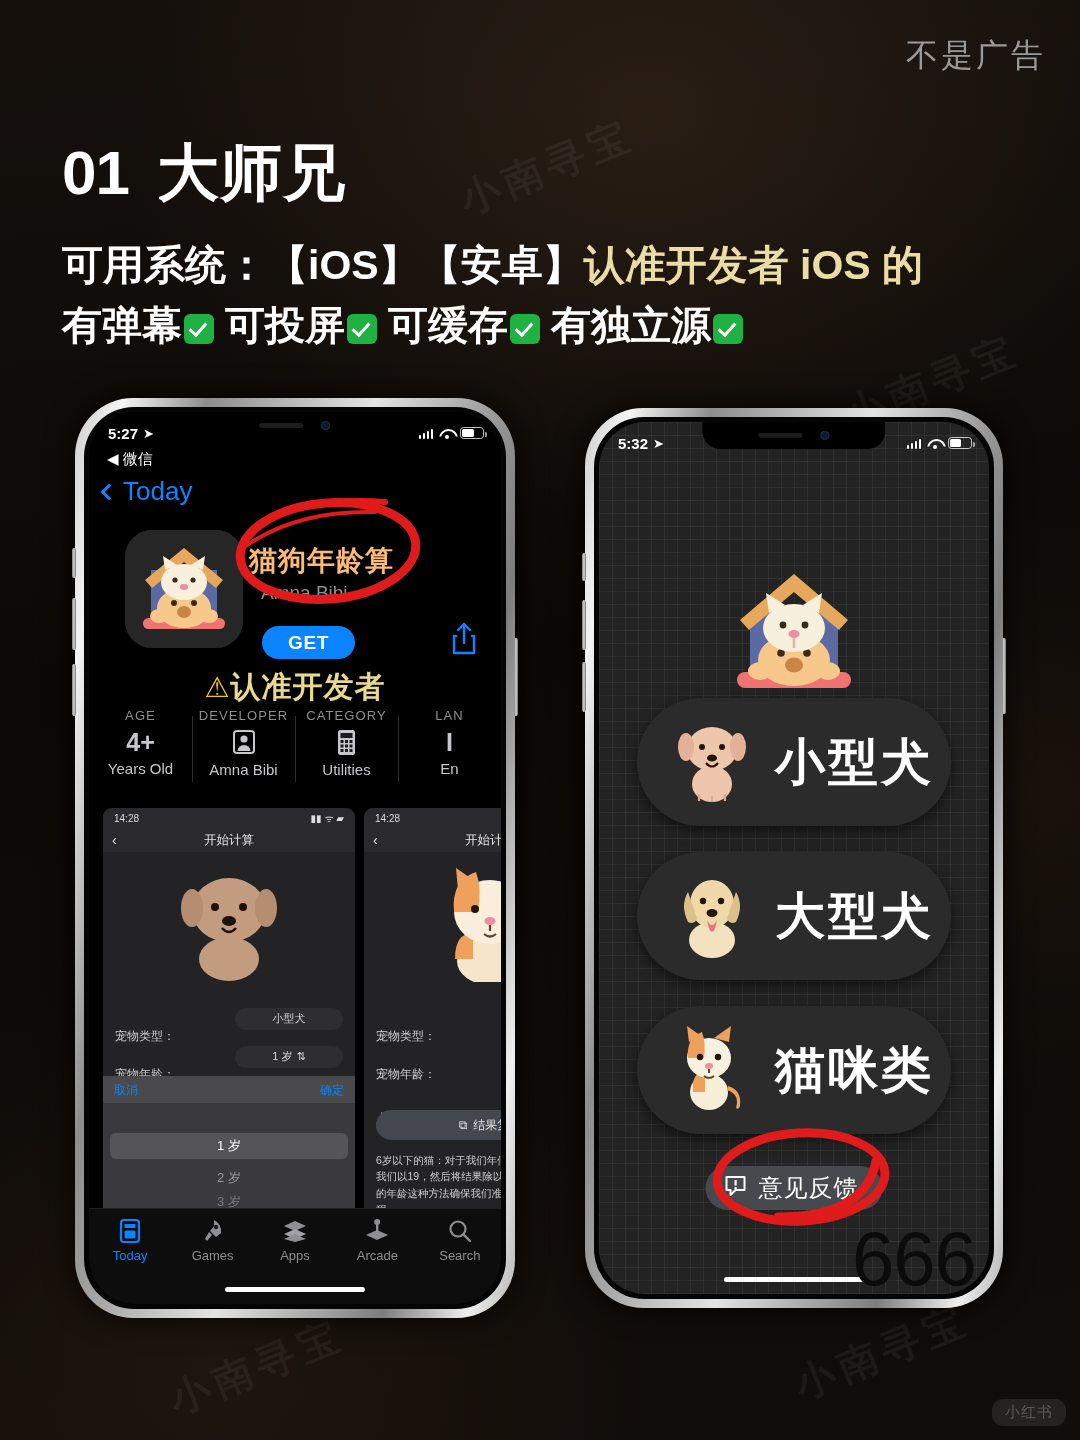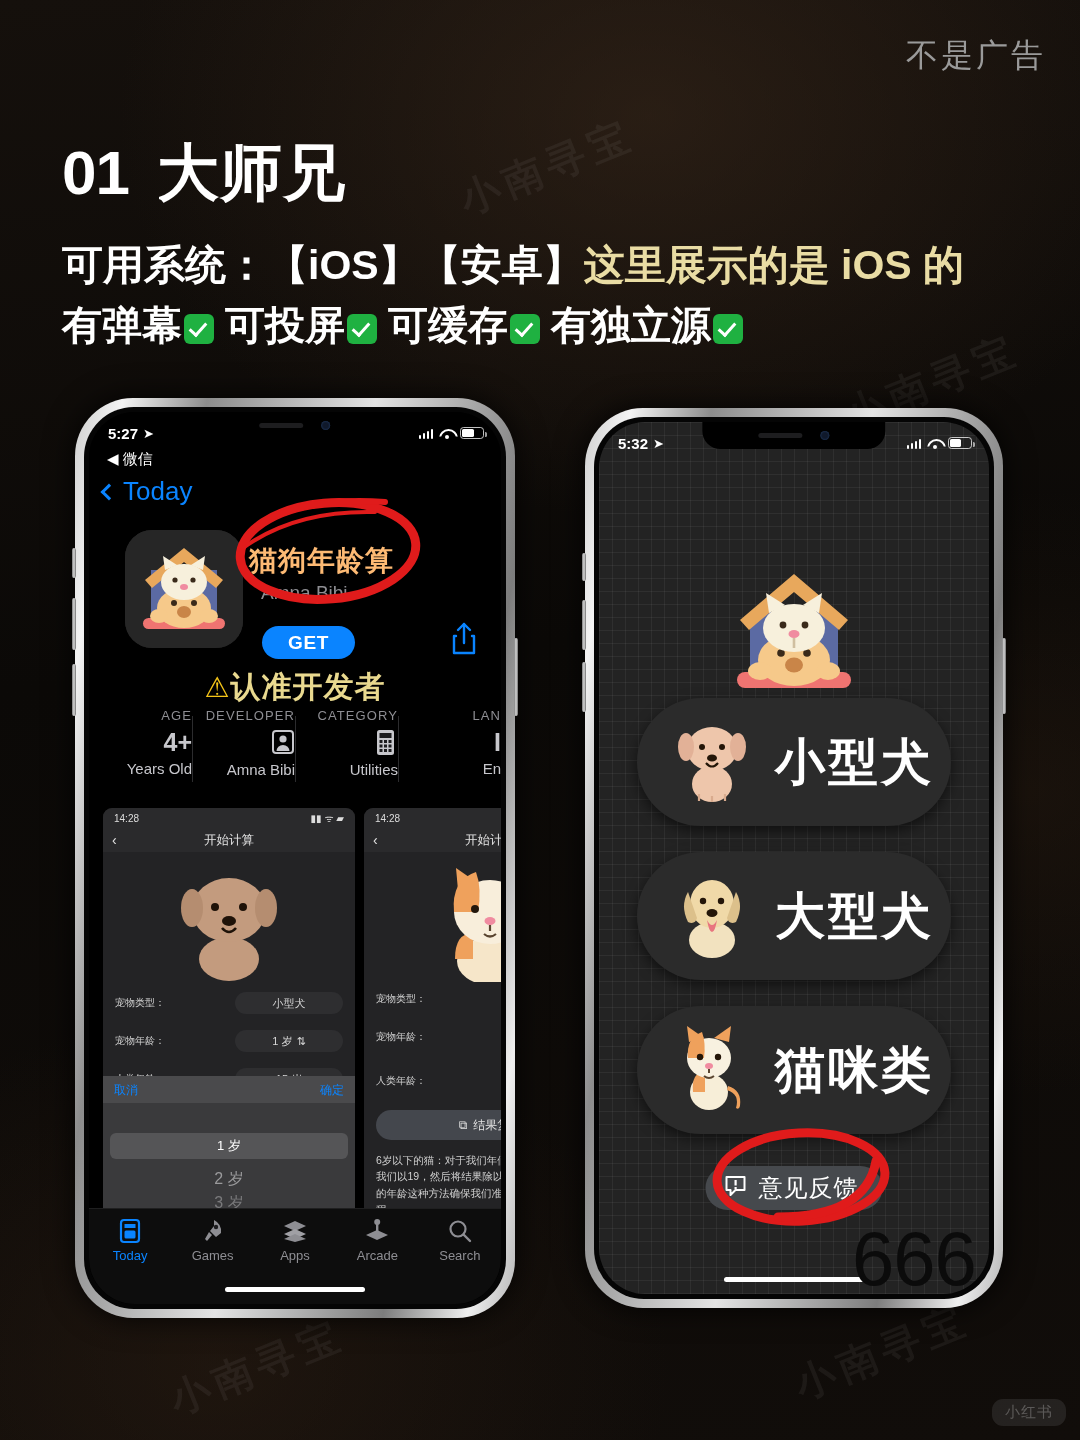--- a/index.html
+++ b/index.html
@@ -127,52 +127,52 @@
     background:#0a84ff; color:#fff; font-size:19px; font-weight:700; letter-spacing:.6px;
     display:flex; align-items:center; justify-content:center;}
   .share-ic{ position:absolute; right:24px; top:96px; width:26px; height:34px; }
   .warn-line{ position:absolute; top:255px; left:0; right:0; text-align:center;
     font-size:30px; font-weight:bold; color:#e9d98f; letter-spacing:1px;}
   .warn-line .tri{ color:#f5c518; font-size:28px; }
 
   .infobar{ position:absolute; top:292px; left:0; right:0; height:92px;
     display:flex; align-items:stretch; }
   .infocell{ flex:1; text-align:center; position:relative; padding-top:4px;
-    display:flex; flex-direction:column; align-items:flex-end; justify-content:flex-start; gap:5px;}
+    display:flex; flex-direction:column; align-items:center; justify-content:flex-start; gap:5px;}
   .infocell + .infocell::before{ content:""; position:absolute; left:0; top:12px; bottom:14px;
     width:1px; background:#2c2c2e; }
   .ic-label{ font-size:13px; color:#8e8e93; letter-spacing:1.1px; }
   .ic-val{ font-size:25px; font-weight:600; color:#c7c7cc; line-height:1; margin-top:2px;}
   .ic-sub{ font-size:15px; color:#c7c7cc; }
   .ic-glyph{ width:25px;height:27px; margin-top:1px; }
 
   .shots{ position:absolute; top:396px; left:14px; right:0; height:428px;
     display:flex; gap:9px; overflow:hidden; }
   .shot{ width:252px; flex:0 0 auto; background:#1c1c1e; border-radius:9px;
     overflow:hidden; position:relative; }
   .shot .sbar{ height:20px; display:flex; justify-content:space-between; align-items:center;
     padding:0 11px; font-size:10px; color:#ddd; background:#2a2a2c;}
   .shot .shead{ height:24px; background:#2a2a2c; display:flex; align-items:center;
     padding:0 10px; font-size:12.5px; color:#e4e4e4; position:relative; justify-content:center;}
   .shot .shead .bk{ position:absolute; left:9px; font-size:14px; }
   .shot .body{ position:absolute; top:44px; bottom:0; left:0; right:0; background:#232325; }
   .shot .pet{ position:absolute; left:50%; transform:translateX(-50%); top:12px; }
   .frow{ position:absolute; left:12px; right:12px; display:flex; align-items:center;
     justify-content:space-between; }
-  .frow .lbl{ font-size:10px; color:#cfcfcf; }
+  .frow .lbl{ font-size:12px; color:#cfcfcf;margin-top:36px; }
   .frow .pill{ width:108px; height:22px; border-radius:11px; background:#2e2e30;
     display:flex; align-items:center; justify-content:center; font-size:11px; color:#d6d6d6; gap:4px;}
   .picker{ position:absolute; left:0; right:0; bottom:0; height:160px; background:#3a3a3c;
     border-top:1px solid #4a4a4c;}
   .picker .ptop{ height:26px; display:flex; justify-content:space-between; align-items:center;
     padding:0 11px; font-size:12px; color:#0a84ff; background:#4a4a4c;}
   .picker .sel{ position:absolute; left:7px; right:7px; top:56px; height:26px;
     background:#555557; border-radius:6px; display:flex; align-items:center;
     justify-content:center; font-size:13px; color:#fff;}
-  .picker .opt{ position:absolute; left:0; right:0; text-align:center; font-size:16px; }
+  .picker .opt{ position:absolute; left:0; right:0; text-align:center; font-size:13px; }
   .copybtn{ position:absolute; left:12px; right:12px; height:30px; border-radius:15px;
     background:#44474d; display:flex; align-items:center; justify-content:center;
     gap:6px; font-size:12px; color:#e3e3e3;}
   .desc{ position:absolute; left:12px; right:6px; font-size:10.5px; line-height:1.55;
     color:#d0d0d0;}
 
   .tabbar{ position:absolute; bottom:0; left:0; right:0; height:96px; background:#0d0d0d;
     border-top:1px solid #1f1f20; display:flex; align-items:flex-start; padding-top:9px;}
   .tab{ flex:1; display:flex; flex-direction:column; align-items:center; gap:4px;
     font-size:13px; color:#8e8e93; }
@@ -223,21 +223,21 @@
 <div class="wm" style="left:790px; top:1325px;">小南寻宝</div>
 
 <div class="not-ad">不是广告</div>
 
 <div class="title">
   <span class="num">01</span>
   <span>大师兄</span>
 </div>
 
 <div class="sub1">
-  <span>可用系统：【iOS】【安卓】</span><span class="gold">这里展示的是 iOS 的</span>
+  <span>可用系统：【iOS】【安卓】</span><span class="gold">认准开发者 iOS 的</span>
 </div>
 
 <div class="sub2">
   <span>有弹幕</span>
     <span class="chk"></span>
     <span>可投屏</span>
     <span class="chk"></span>
     <span>可缓存</span>
     <span class="chk"></span>
     <span>有独立源</span>

